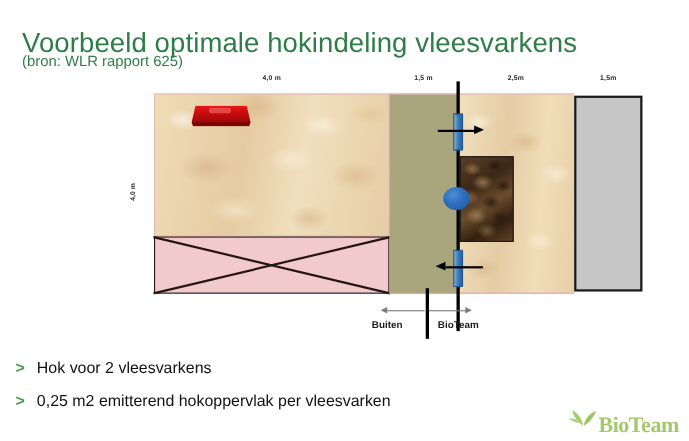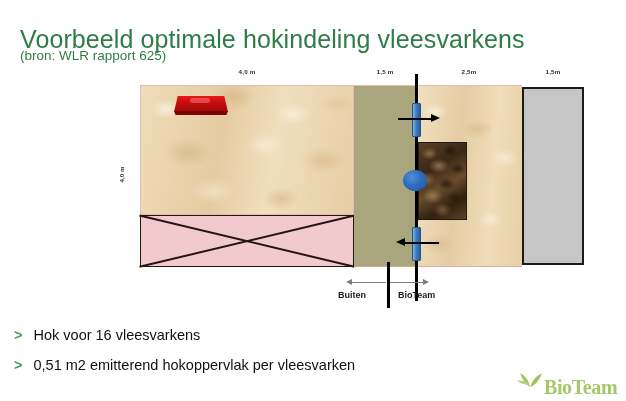--- a/index.html
+++ b/index.html
@@ -394,25 +394,25 @@
       <div class="shaft"></div>
       <div class="head"></div>
     </div>
     <div id="label-binnen">Buiten</div>
     <div id="label-buiten">BioTeam</div>
   </div>
 </div>
 
 <div class="bullet" id="bullet-0">
   <span class="chev">&gt;</span>
-  <span>Hok voor 16 vleesvarkens</span>
+  <span>Hok voor 2 vleesvarkens</span>
 </div>
 <div class="bullet" id="bullet-1">
   <span class="chev">&gt;</span>
-  <span>0,51 m2 emitterend hokoppervlak per vleesvarken</span>
+  <span>0,25 m2 emitterend hokoppervlak per vleesvarken</span>
 </div>
 
 <div id="logo">
   <svg id="logo-leaves" viewBox="0 0 28 21">
     <path d="M14 20 C13 14 10 9 4 6 C6 12 9 17 14 20 Z" fill="#a4c96a"></path>
     <path d="M14.5 20 C16 14 19.5 9 26 6.5 C23.5 12.5 20 17.5 14.5 20 Z" fill="#9cc45f"></path>
     <path d="M13 17.5 C10.5 14.5 6 13 0.8 13.5 C4.5 16.5 9 18.2 13 17.5 Z" fill="#b3d480"></path>
   </svg>
   <div id="logo-text">BioTeam</div>
 </div>

